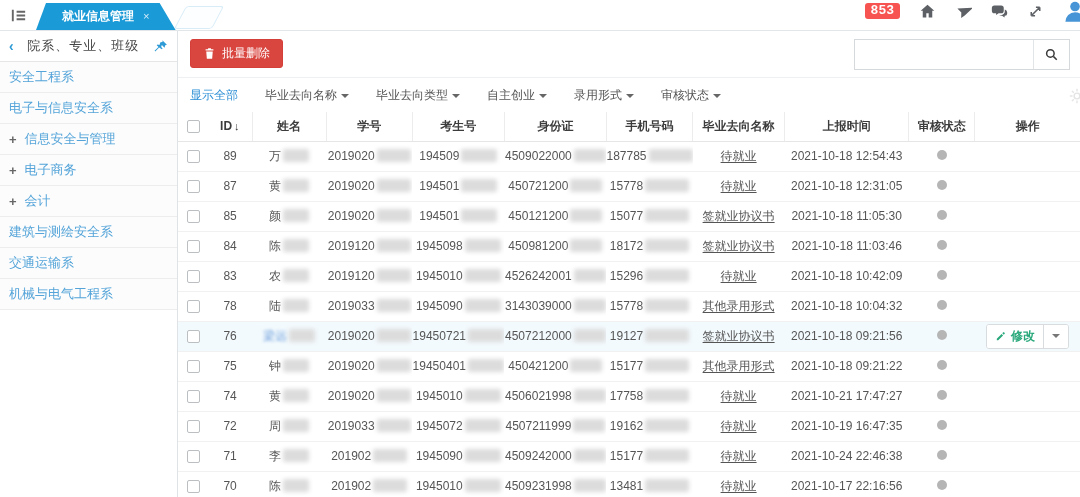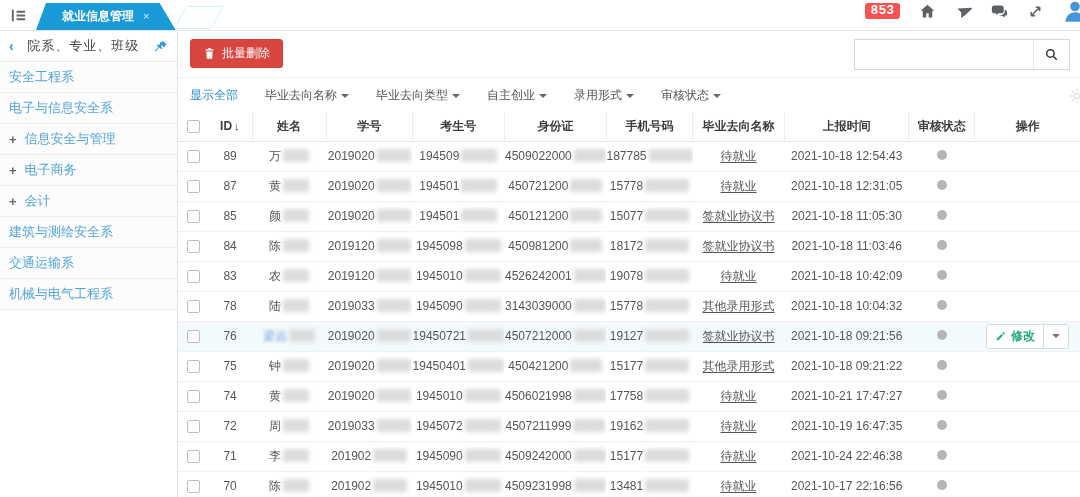--- a/index.html
+++ b/index.html
@@ -312,21 +312,21 @@
     </td>
   </tr>
 
   <tr>
     <td><span class="cb"></span></td>
     <td class="c-id">83</td>
     <td><span class="c-name">农</span><span class="redact r-name"></span></td>
     <td><span class="c-xh">2019120</span><span class="redact r-xh"></span></td>
     <td><span class="c-ksh">1945010</span><span class="redact r-ksh"></span></td>
     <td><span class="c-sfz">4526242001</span><span class="redact r-sfz"></span></td>
-    <td><span class="c-ph">19078</span><span class="redact r-ph"></span></td>
+    <td><span class="c-ph">15296</span><span class="redact r-ph"></span></td>
     <td><span class="dest c-dest">待就业</span></td>
     <td class="c-time">2021-10-18 10:42:09</td>
     <td><span class="dot"></span></td>
     <td>
       
     </td>
   </tr>
 
   <tr>
     <td><span class="cb"></span></td>

